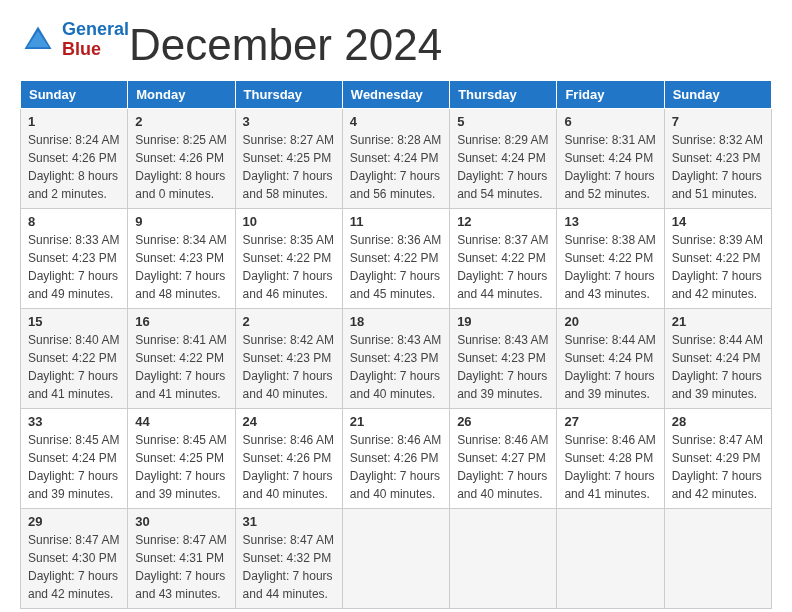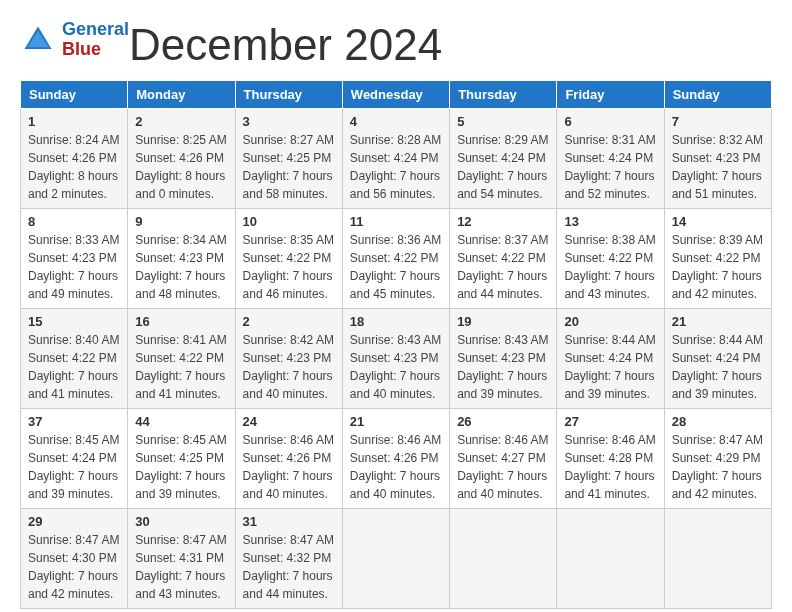--- a/index.html
+++ b/index.html
@@ -205,21 +205,21 @@
           <div class="day-num">20</div>
           <div class="day-info">Sunrise: 8:44 AM<br>Sunset: 4:24 PM<br>Daylight: 7 hours and 39 minutes.</div>
         </td>
         <td>
           <div class="day-num">21</div>
           <div class="day-info">Sunrise: 8:44 AM<br>Sunset: 4:24 PM<br>Daylight: 7 hours and 39 minutes.</div>
         </td>
       </tr>
       <tr>
         <td>
-          <div class="day-num">37</div>
+          <div class="day-num">33</div>
           <div class="day-info">Sunrise: 8:45 AM<br>Sunset: 4:24 PM<br>Daylight: 7 hours and 39 minutes.</div>
         </td>
         <td>
           <div class="day-num">44</div>
           <div class="day-info">Sunrise: 8:45 AM<br>Sunset: 4:25 PM<br>Daylight: 7 hours and 39 minutes.</div>
         </td>
         <td>
           <div class="day-num">24</div>
           <div class="day-info">Sunrise: 8:46 AM<br>Sunset: 4:26 PM<br>Daylight: 7 hours and 40 minutes.</div>
         </td>

